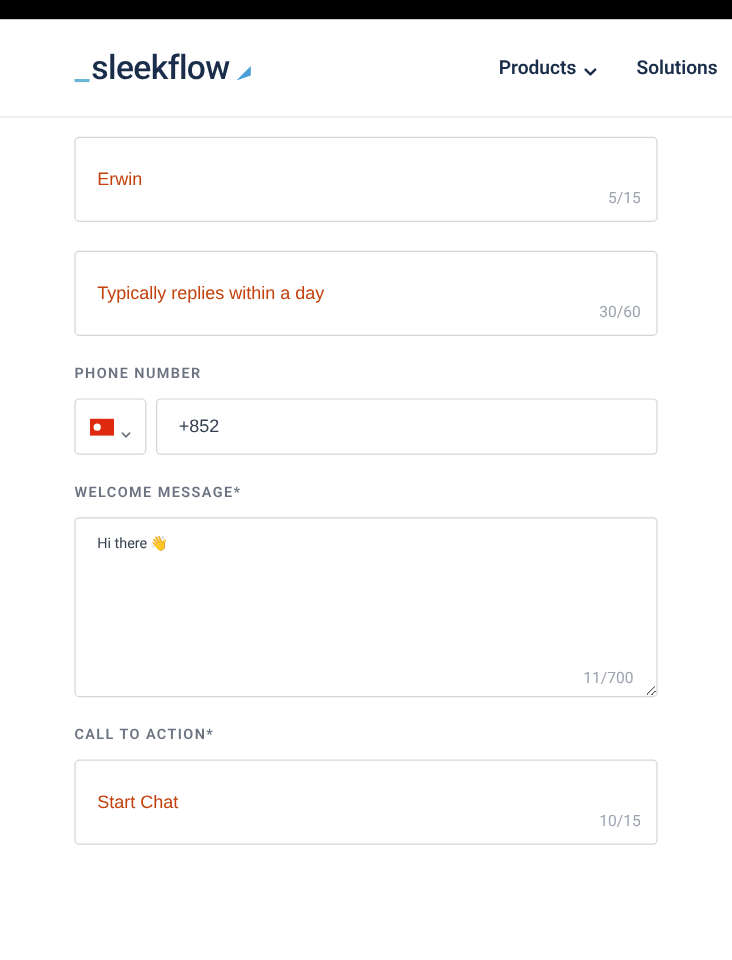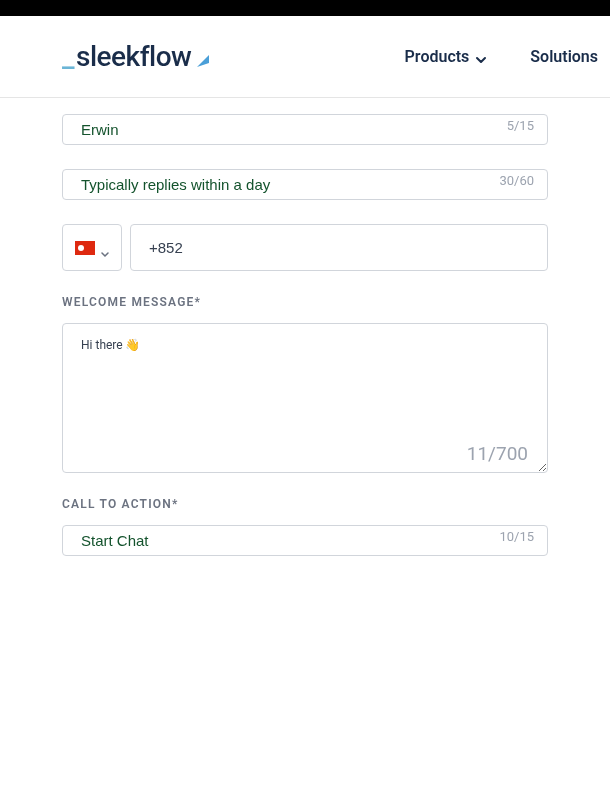--- a/index.html
+++ b/index.html
@@ -48,21 +48,21 @@
       display: inline-block;
       width: 16px;
       height: 16px;
       margin-left: 4px;
       position: relative;
       top: -6px;
     }
     
     .nav {
       display: flex;
-      gap: 43px;
+      gap: 32px;
       padding-right: 12px;
     }
     
     .nav-item {
       display: flex;
       align-items: center;
       gap: 6px;
       font-size: 16px;
       font-weight: 600;
       color: #1a2d4a;
@@ -93,25 +93,25 @@
     }
     
     .input-wrapper {
       position: relative;
       display: flex;
       align-items: center;
     }
     
     .text-input {
       width: 100%;
-      padding: 6px 18px;
+      padding: 26px 18px;
       border: 1px solid #d1d5db;
       border-radius: 4px;
       font-size: 15px;
-      color: #14532d;
+      color: #c2410c;
       outline: none;
       background: #fff;
     }
     
     .text-input::placeholder {
       color: #9ca3af;
     }
     
     .textarea-input {
       width: 100%;
@@ -133,21 +133,21 @@
       bottom: 12px;
       font-size: 13px;
       color: #9ca3af;
       text-align: center;
     }
     
     .char-count-textarea {
       position: absolute;
       right: 20px;
       bottom: 8px;
-      font-size: 19px;
+      font-size: 13px;
       color: #9ca3af;
     }
     
     .phone-wrapper {
       display: flex;
       gap: 8px;
     }
     
     .country-select {
       display: flex;
@@ -239,20 +239,21 @@
   </div>
 
   <div class="form-group">
     <div class="input-wrapper">
       <input type="text" class="text-input" value="Typically replies within a day" style="">
       <span class="char-count">30/60</span>
     </div>
   </div>
 
   <div class="form-group">
+    <label class="form-label">PHONE NUMBER</label>
     <div class="phone-wrapper">
       <div class="country-select">
         <span class="flag"></span>
         <span class="dropdown-caret">
           <svg viewBox="0 0 8 8" fill="none">
             <path d="M1 2 L4 5 L7 2" stroke="#6b7280" stroke-width="1.5" stroke-linecap="round"></path>
           </svg>
         </span>
       </div>
       <input type="text" class="phone-input" value="+852" style="">

